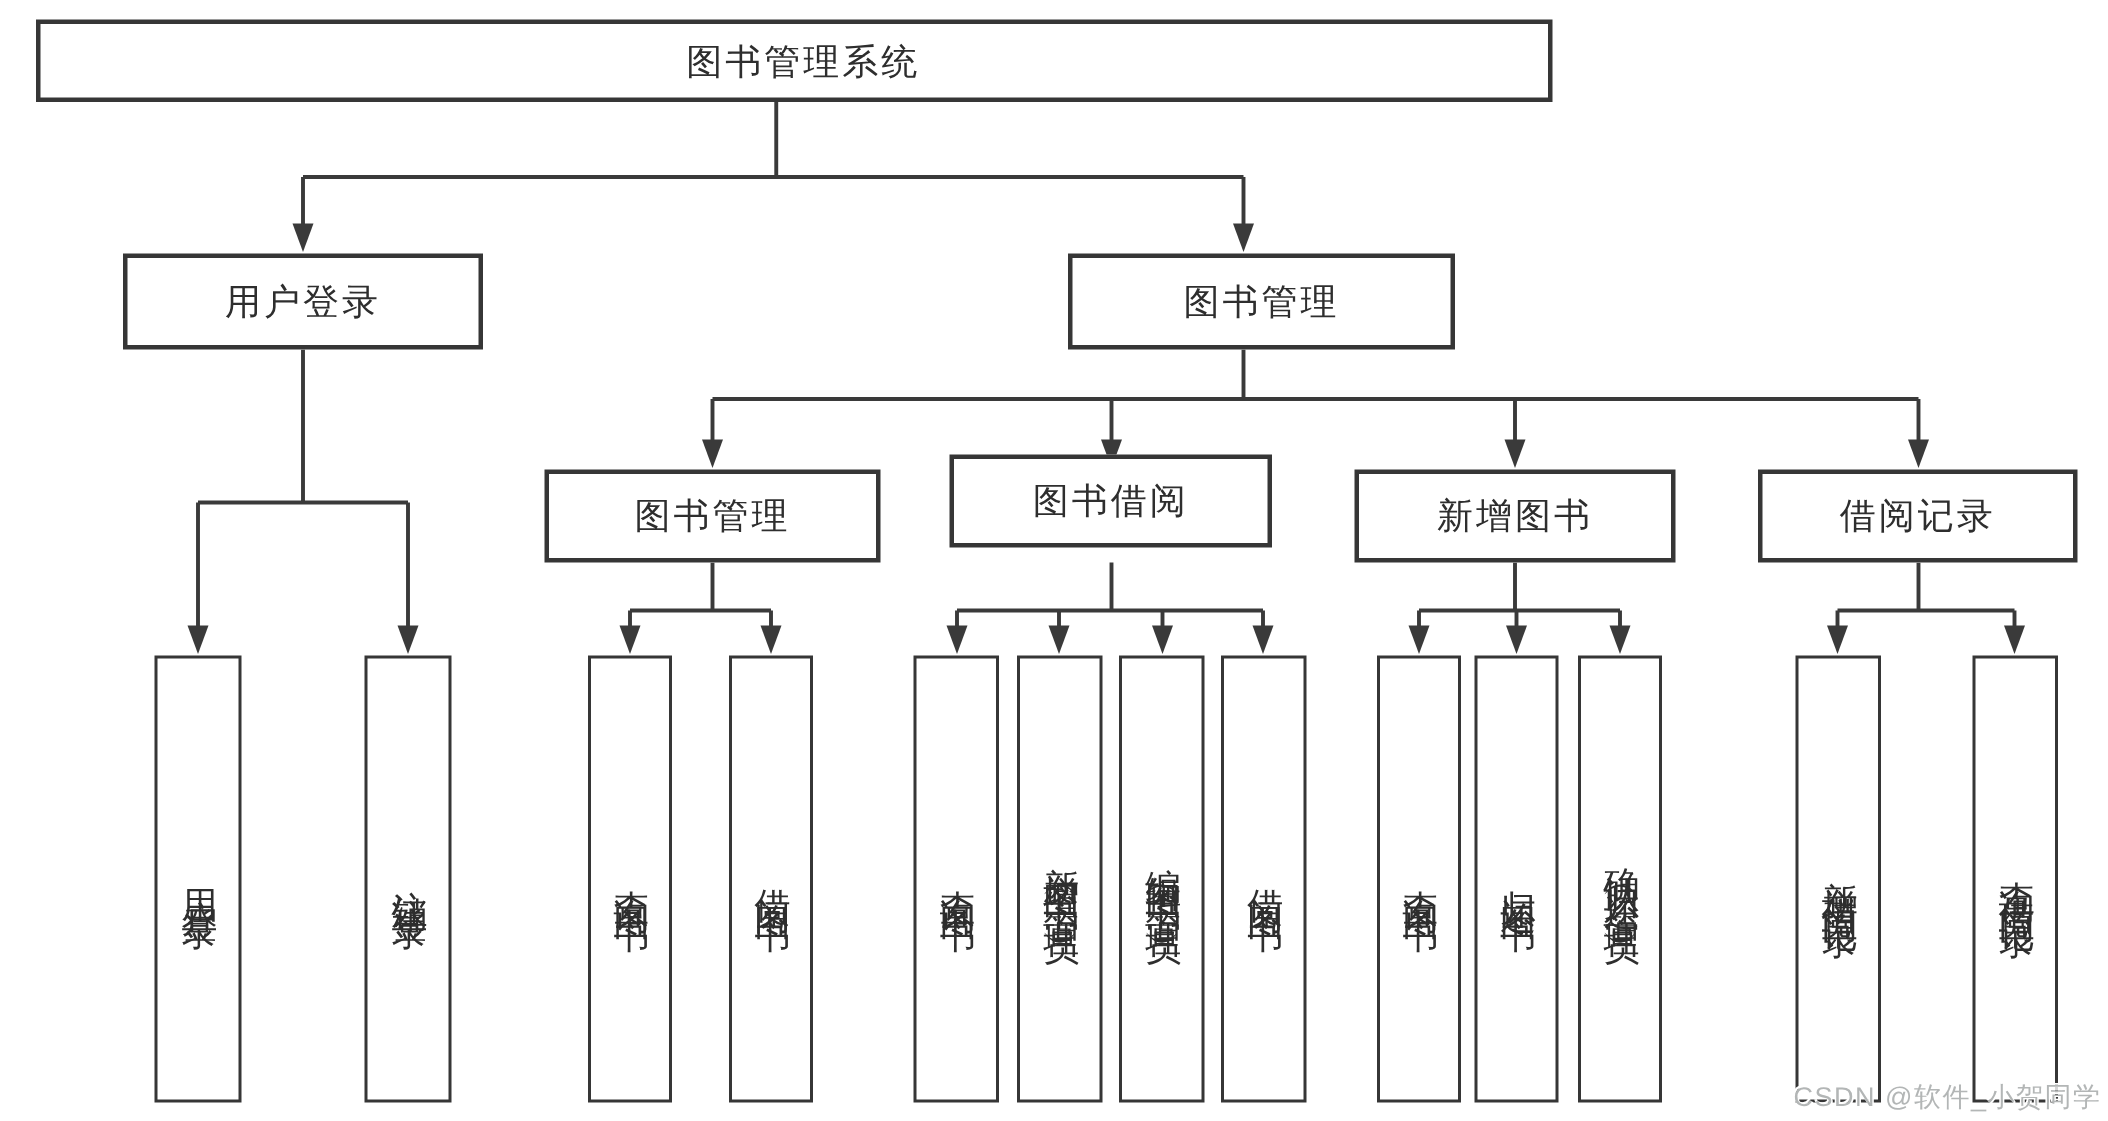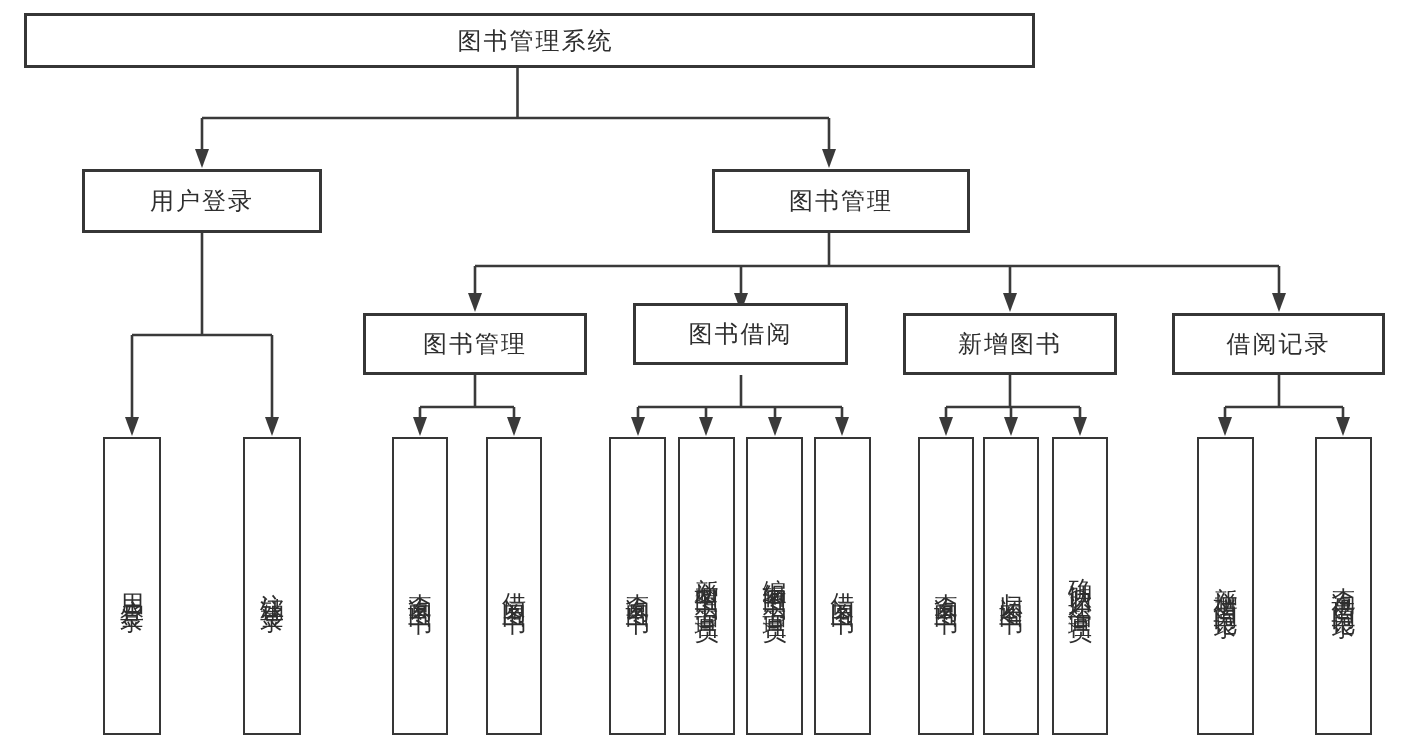--- a/index.html
+++ b/index.html
@@ -174,13 +174,14 @@
     <span class="lbl">确认归还（管理员）</span>
   </div>
 
   <div class="box leaf l-e1">
     <span class="lbl">新增借阅记录</span>
   </div>
   <div class="box leaf l-e2">
     <span class="lbl">查询借阅记录</span>
   </div>
 
+  <div class="watermark">CSDN @软件_小贺同学</div>
 </div>
 
 </body></html>

